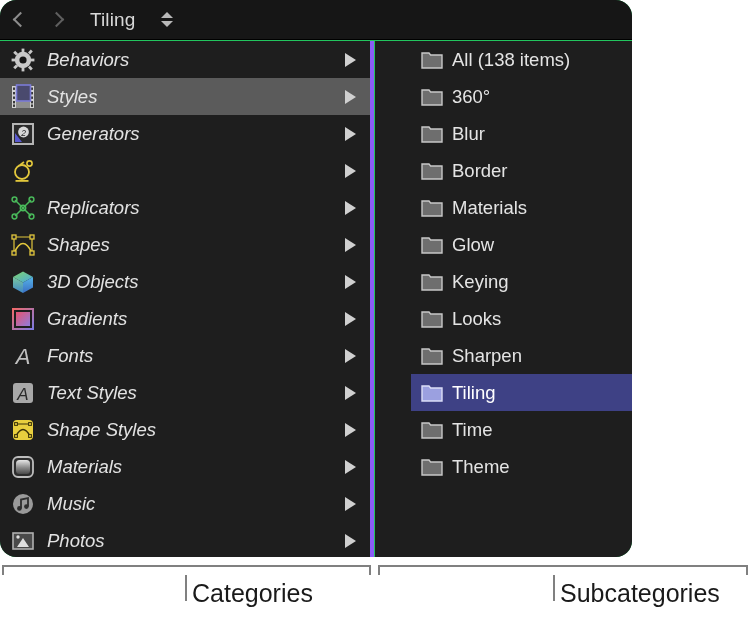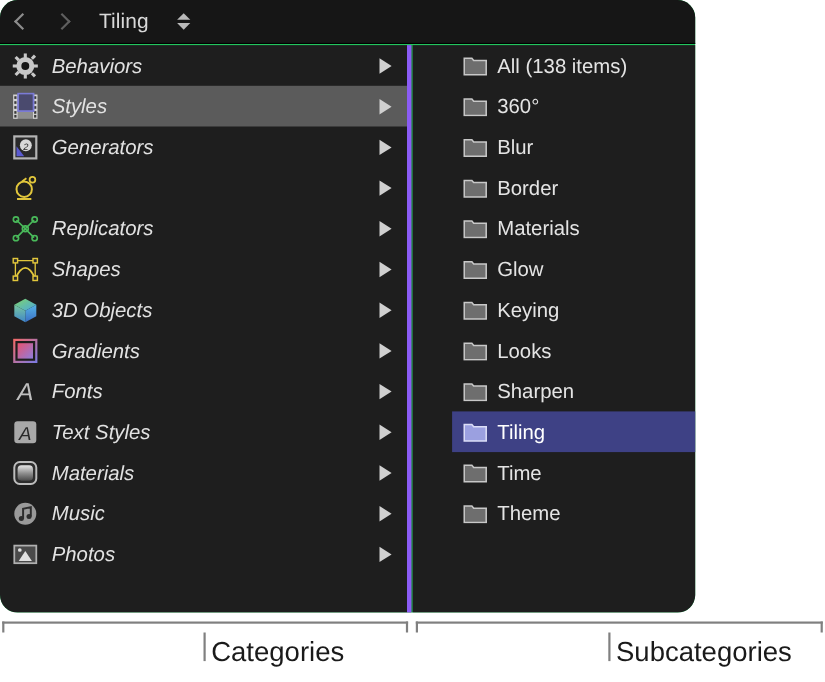--- a/index.html
+++ b/index.html
@@ -413,20 +413,37 @@
         <span class="icon">
           <svg viewBox="0 0 26 26">
             <rect x="3" y="3" width="20" height="20" rx="3" fill="#a8a8a8"></rect>
             <text x="13" y="20" font-size="17" text-anchor="middle" fill="#2a2a2a" font-family="Liberation Sans, sans-serif">A</text>
           </svg>
         </span>
         <span class="label">Text Styles</span>
         <span class="disclosure"></span>
       </div>
 
+      <div class="row">
+        <span class="icon">
+          <svg viewBox="0 0 26 26">
+            <rect x="3" y="3" width="20" height="20" rx="4" fill="#e8cf3e"></rect>
+            <path d="M6 19 Q13 6 20 19" fill="none" stroke="#3a3208" stroke-width="1.3"></path>
+            <path d="M6 7 L20 7" stroke="#3a3208" stroke-width="1"></path>
+            <g fill="#e8cf3e" stroke="#3a3208" stroke-width="1">
+              <rect x="4.6" y="5.6" width="2.8" height="2.8"></rect>
+                <rect x="18.6" y="5.6" width="2.8" height="2.8"></rect>
+              <rect x="4.6" y="17.6" width="2.8" height="2.8"></rect>
+                <rect x="18.6" y="17.6" width="2.8" height="2.8"></rect>
+            </g>
+          </svg>
+        </span>
+        <span class="label">Shape Styles</span>
+        <span class="disclosure"></span>
+      </div>
 
       <div class="row">
         <span class="icon">
           <svg viewBox="0 0 26 26">
             <defs>
               <linearGradient id="matG" x1="0" y1="0" x2="0" y2="1">
                 <stop offset="0" stop-color="#e6e6e6"></stop>
                   <stop offset="0.55" stop-color="#8a8a8a"></stop>
                 <stop offset="1" stop-color="#4a4a4a"></stop>
               </linearGradient>

